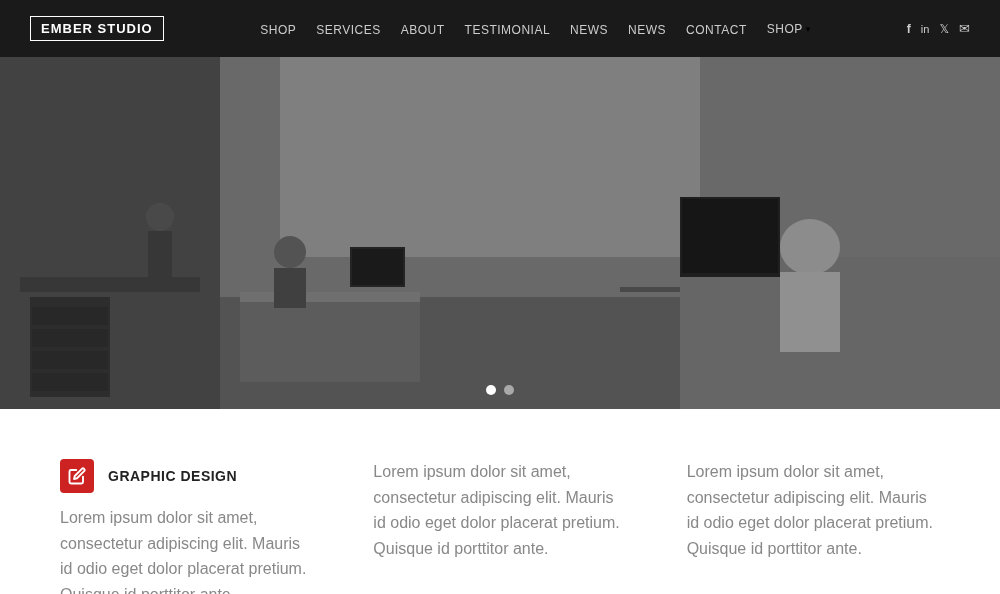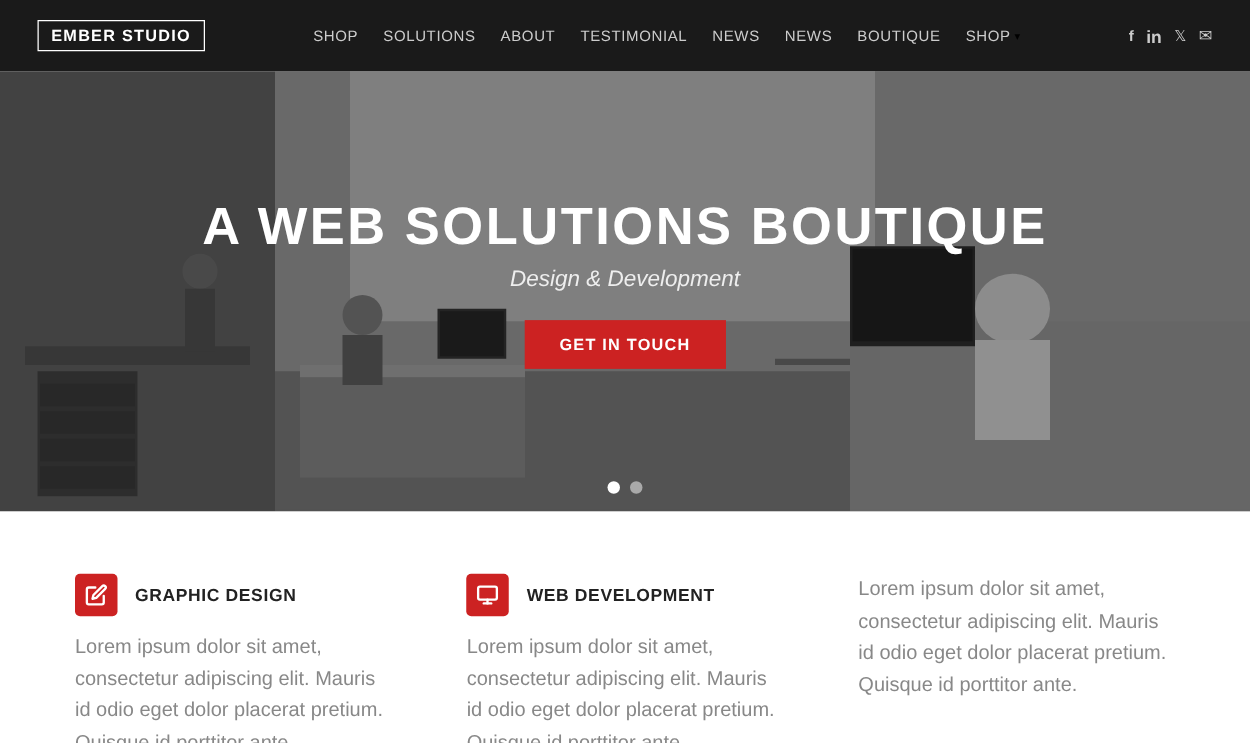--- a/index.html
+++ b/index.html
@@ -164,34 +164,34 @@
       line-height: 1.6;
     }
   </style>
 </head>
 <body>
 
 <nav class="navbar">
   <div class="logo-box">EMBER STUDIO</div>
   <ul class="nav-links">
     <li><a href="#">SHOP</a></li>
-    <li><a href="#">SOLUTIONS</a></li>
+    <li><a href="#">SERVICES</a></li>
     <li><a href="#">ABOUT</a></li>
     <li><a href="#">TESTIMONIAL</a></li>
     <li><a href="#">NEWS</a></li>
     <li><a href="#">NEWS</a></li>
-    <li><a href="#">BOUTIQUE</a></li>
+    <li><a href="#">CONTACT</a></li>
     <li class="shop-item">
       <a href="#">SHOP</a>
       <span class="shop-arrow">▾</span>
     </li>
   </ul>
   <div class="nav-social">
     <a href="#" style="font-weight:bold;font-size:12px;color:#ccc;">f</a>
-    <a href="#" style="font-weight:bold;font-size:14px;color:#ccc;">in</a>
+    <a href="#" style="font-weight:normal;font-size:11px;color:#ccc;">in</a>
     <a href="#" style="font-size:12px;color:#ccc;">𝕏</a>
     <a href="#" style="font-size:13px;color:#ccc;">✉</a>
   </div>
 </nav>
 
 <section class="hero">
 
   <svg class="office-scene" viewBox="0 0 1000 352" preserveAspectRatio="xMidYMid slice">
 
     <rect width="1000" height="352" fill="#b0b0b0"></rect>
@@ -226,25 +226,20 @@
 
     <ellipse cx="810" cy="190" rx="30" ry="28" fill="#f0f0f0"></ellipse>
     <rect x="780" y="215" width="60" height="80" fill="#f5f5f5"></rect>
 
     <rect x="680" y="140" width="100" height="80" fill="#2a2a2a"></rect>
     <rect x="682" y="142" width="96" height="74" fill="#1a1a1a"></rect>
 
     <rect x="620" y="230" width="60" height="5" fill="#777"></rect>
   </svg>
   <div class="hero-overlay"></div>
-  <div class="hero-content">
-    <h1 class="hero-title">A WEB SOLUTIONS BOUTIQUE</h1>
-    <p class="hero-subtitle">Design &amp; Development</p>
-    <button class="hero-btn">GET IN TOUCH</button>
-  </div>
   <div class="hero-dots">
     <div class="hero-dot active"></div>
     <div class="hero-dot"></div>
   </div>
 </section>
 
 <section class="services">
 
   <div class="service-item">
     <div class="service-header">
@@ -254,30 +249,19 @@
           <path d="M11 4H4a2 2 0 0 0-2 2v14a2 2 0 0 0 2 2h14a2 2 0 0 0 2-2v-7"></path>
           <path d="M18.5 2.5a2.121 2.121 0 0 1 3 3L12 15l-4 1 1-4 9.5-9.5z"></path>
         </svg>
       </div>
       <span class="service-title">GRAPHIC DESIGN</span>
     </div>
     <p class="service-text">Lorem ipsum dolor sit amet, consectetur adipiscing elit. Mauris id odio eget dolor placerat pretium. Quisque id porttitor ante.</p>
   </div>
 
   <div class="service-item">
-    <div class="service-header">
-      <div class="service-icon">
-
-        <svg width="18" height="18" viewBox="0 0 24 24" fill="none" stroke="white" stroke-width="2.5" stroke-linecap="round" stroke-linejoin="round">
-          <rect x="2" y="3" width="20" height="14" rx="2" ry="2"></rect>
-          <line x1="8" y1="21" x2="16" y2="21"></line>
-          <line x1="12" y1="17" x2="12" y2="21"></line>
-        </svg>
-      </div>
-      <span class="service-title">WEB DEVELOPMENT</span>
-    </div>
     <p class="service-text">Lorem ipsum dolor sit amet, consectetur adipiscing elit. Mauris id odio eget dolor placerat pretium. Quisque id porttitor ante.</p>
   </div>
 
   <div class="service-item">
     <p class="service-text">Lorem ipsum dolor sit amet, consectetur adipiscing elit. Mauris id odio eget dolor placerat pretium. Quisque id porttitor ante.</p>
   </div>
 </section>
 
 </body></html>

